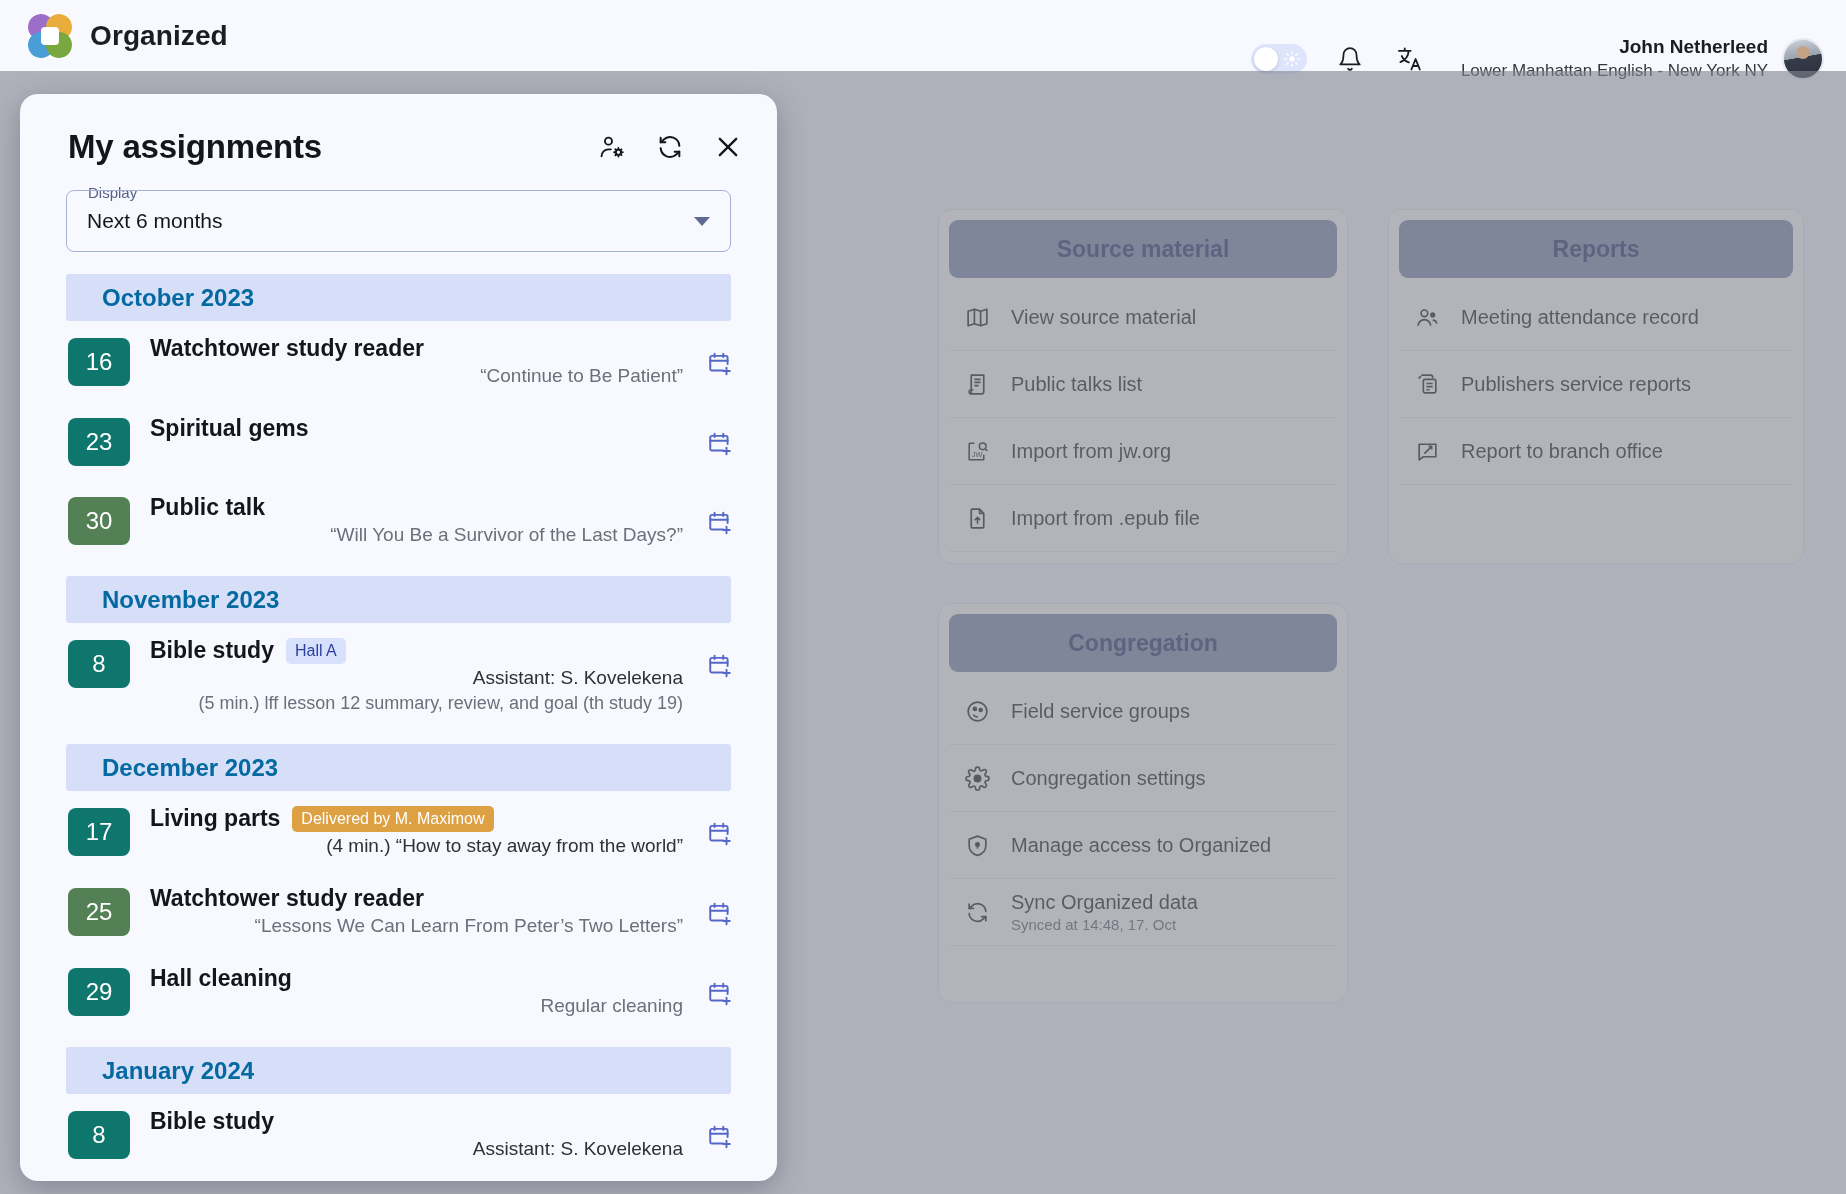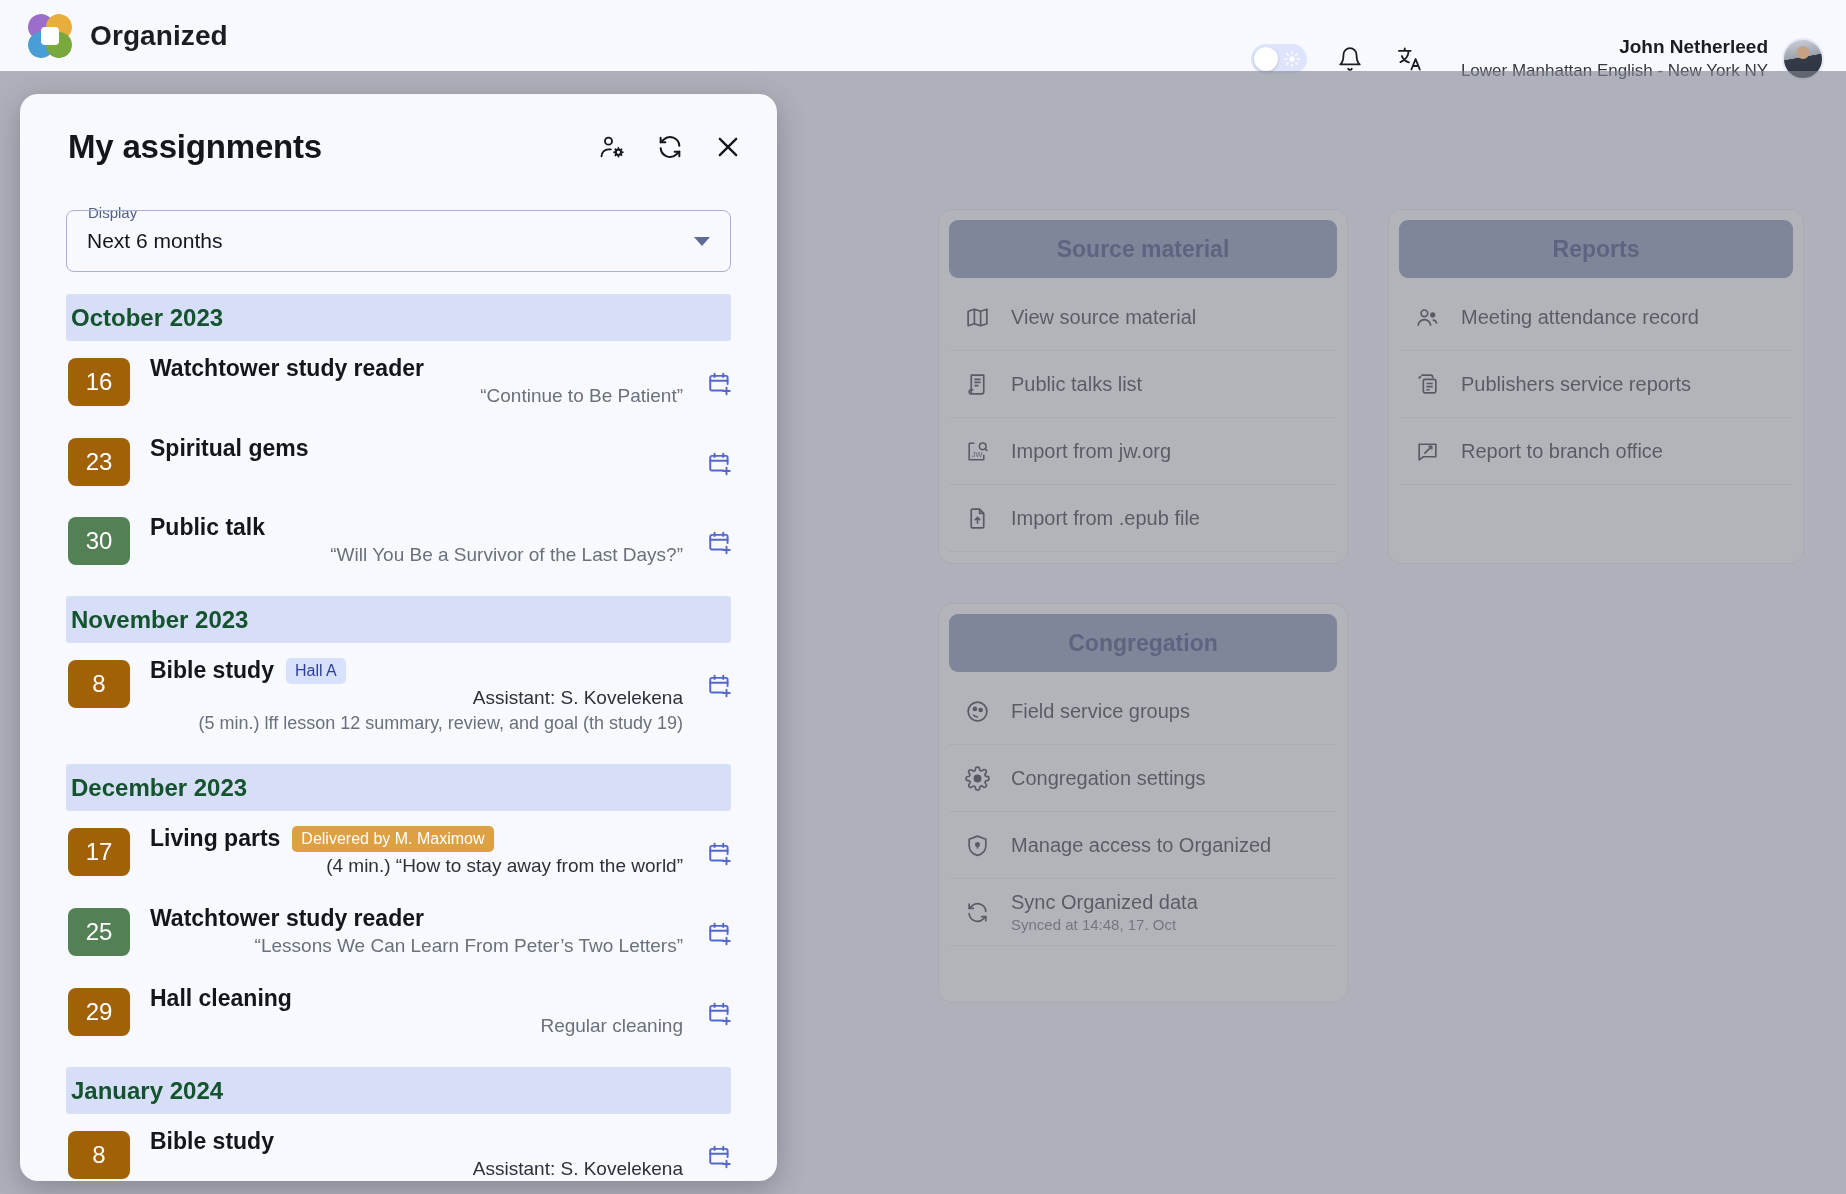--- a/index.html
+++ b/index.html
@@ -134,21 +134,21 @@
     display: flex; flex-direction: column; text-align: right;
   }
   .dialog-head {
     display: flex; align-items: center;
     padding: 34px 34px 10px 48px;
   }
   .dialog-title { font-size: 33px; font-weight: 700; color: #14161b; letter-spacing: -.2px; }
   .dialog-actions { margin-left: auto; display: flex; align-items: center; gap: 28px; }
   .dialog-actions .icon-btn { width: 30px; height: 30px; }
 
-  .select-wrap { padding: 14px 46px 0 46px; position: relative; margin-top: 20px; }
+  .select-wrap { padding: 14px 46px 0 46px; position: relative; }
   .select-box {
     height: 62px; border: 1px solid #a6b0d6; border-radius: 8px;
     display: flex; align-items: center; padding: 0 20px;
     font-size: 21px; color: #14161b; cursor: pointer; position: relative;
     background: transparent;
   }
   .select-legend {
     position: absolute; left: 62px; top: 8px;
     background: #f7f9fe; padding: 0 6px;
     font-size: 15px; color: #555f86;
@@ -162,38 +162,38 @@
   .list {
     flex: 1; overflow: hidden;
     padding: 22px 0 0 0;
   }
   .month-bar {
     margin: 16px 46px 0 46px;
     background: #d7deF8;
     border-radius: 3px;
     height: 47px;
     display: flex; align-items: center;
-    padding: 0 5px;
-    font-size: 24px; font-weight: 600; color: #14532d;
+    padding: 0 36px;
+    font-size: 24px; font-weight: 600; color: #0369a1;
   }
   .month-bar.first { margin-top: 0; }
 
   .assign-row {
     display: flex; align-items: flex-start;
     padding: 14px 40px 14px 48px;
     gap: 20px; cursor: pointer;
   }
   .date-badge {
     width: 62px; min-width: 62px; height: 48px;
     border-radius: 8px;
     display: flex; align-items: center; justify-content: center;
     color: #fff; font-size: 24px; font-weight: 500;
     margin-top: 3px;
   }
-  .date-badge.blue  { background: #a16207; }
+  .date-badge.blue  { background: #0f766e; }
   .date-badge.green { background: #538055; }
   .assign-body { flex: 1; min-width: 0; }
   .assign-title-line { display: flex; align-items: center; gap: 12px; flex-wrap: wrap; }
   .assign-title { font-size: 23px; font-weight: 600; color: #14161b; }
   .pill {
     font-size: 16px; border-radius: 5px; padding: 4px 9px;
     font-weight: 500; white-space: nowrap;
   }
   .pill.hall { background: #d8e1fb; color: #2d3f9c; }
   .pill.delivered { background: #dda043; color: #ffffff; }

